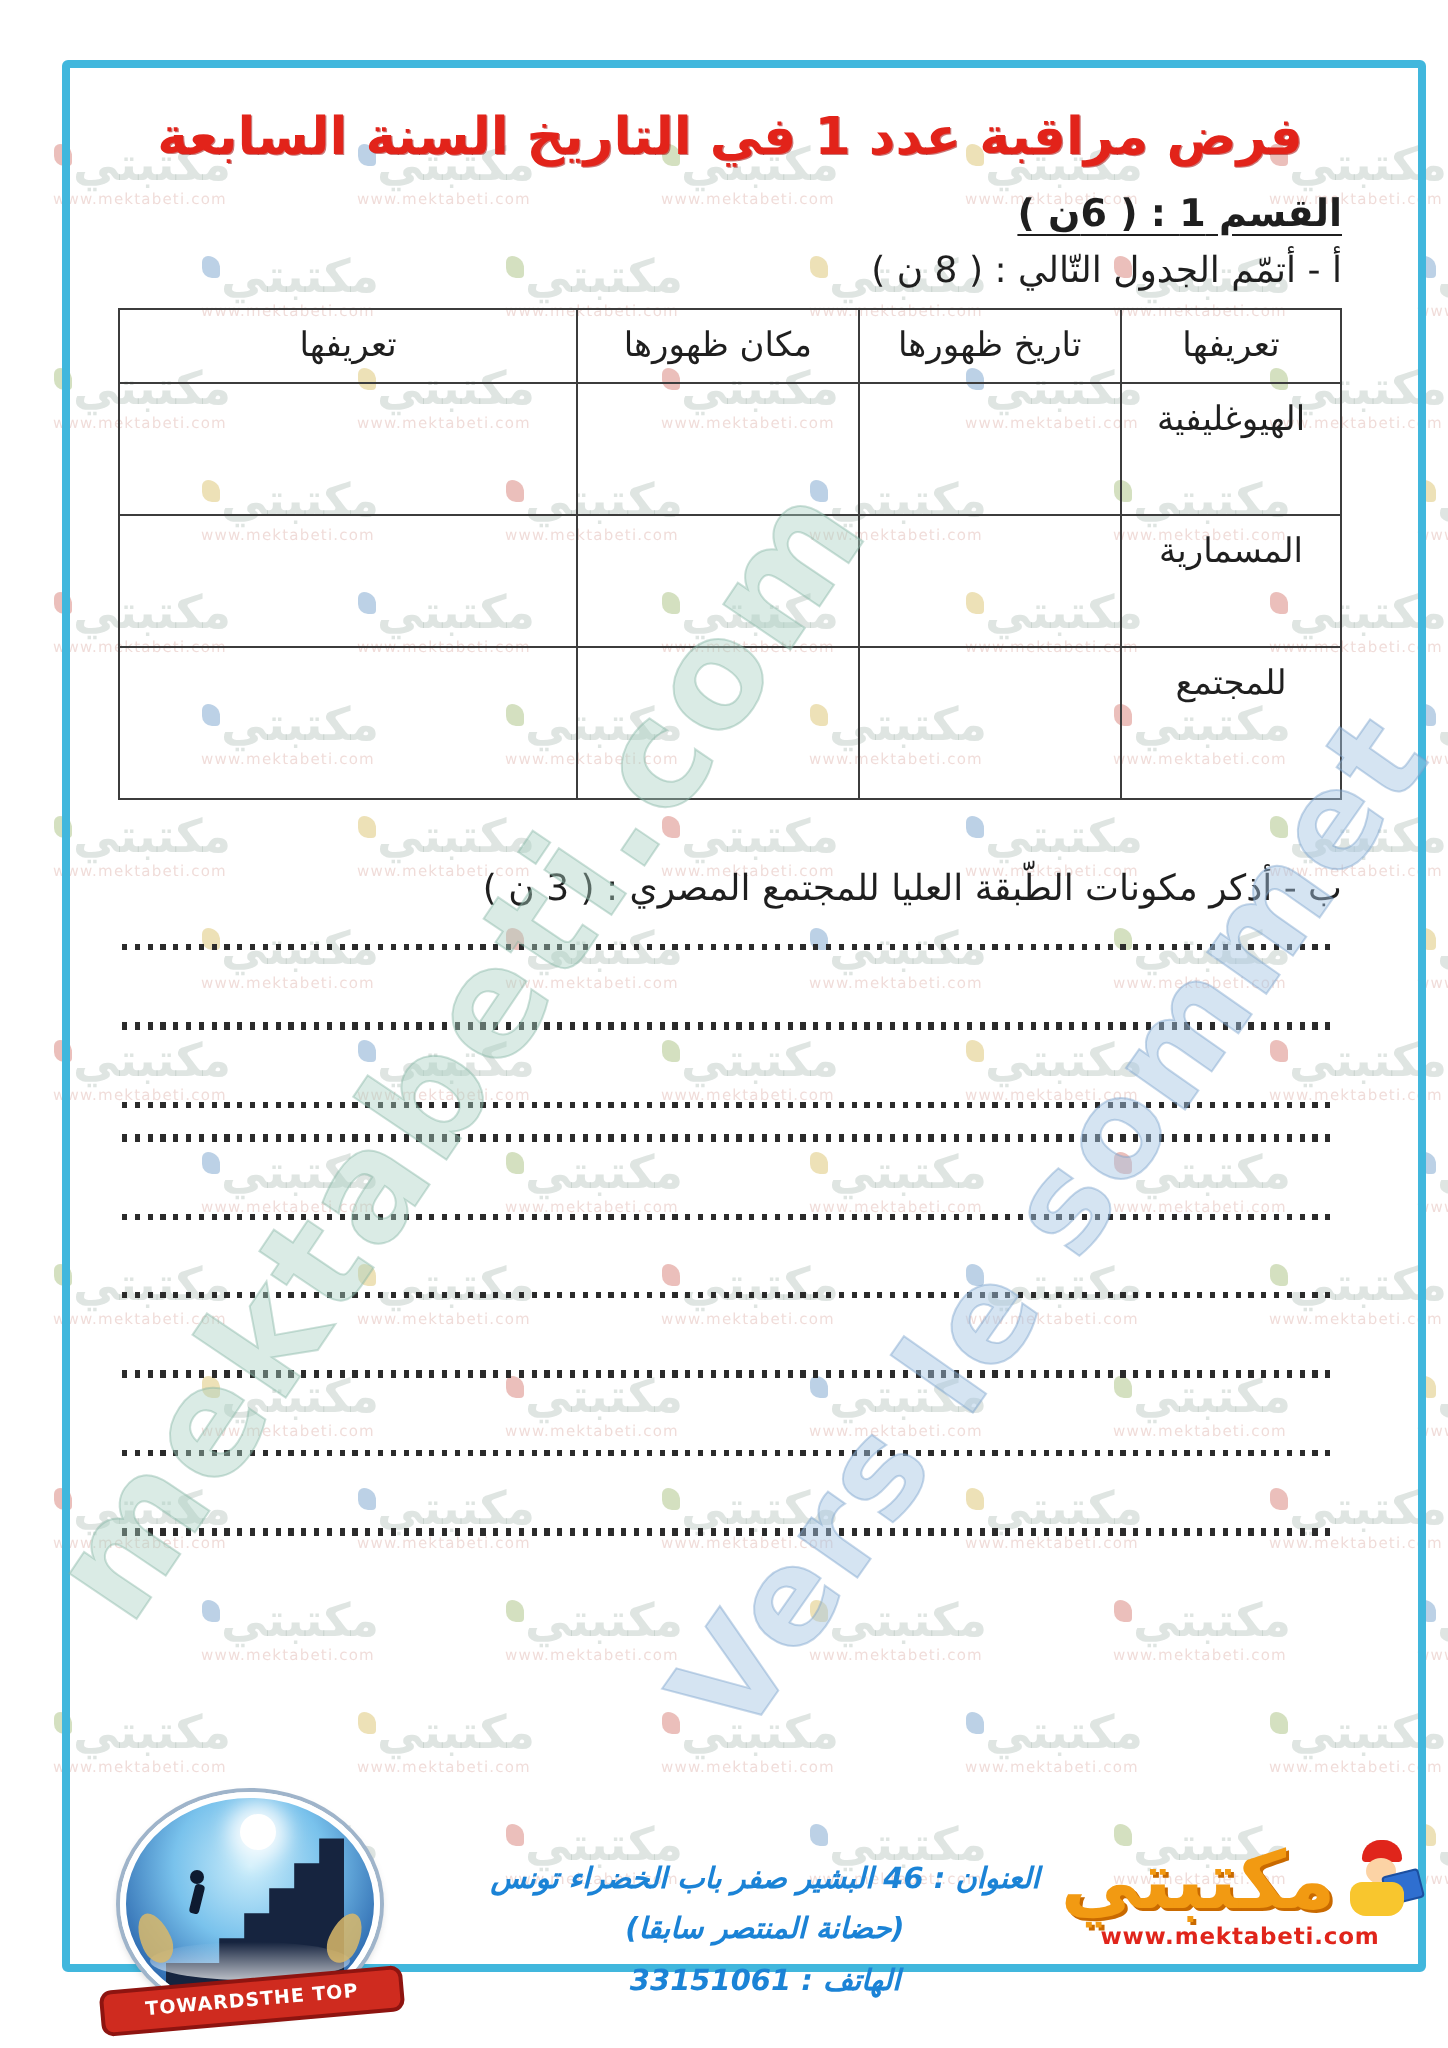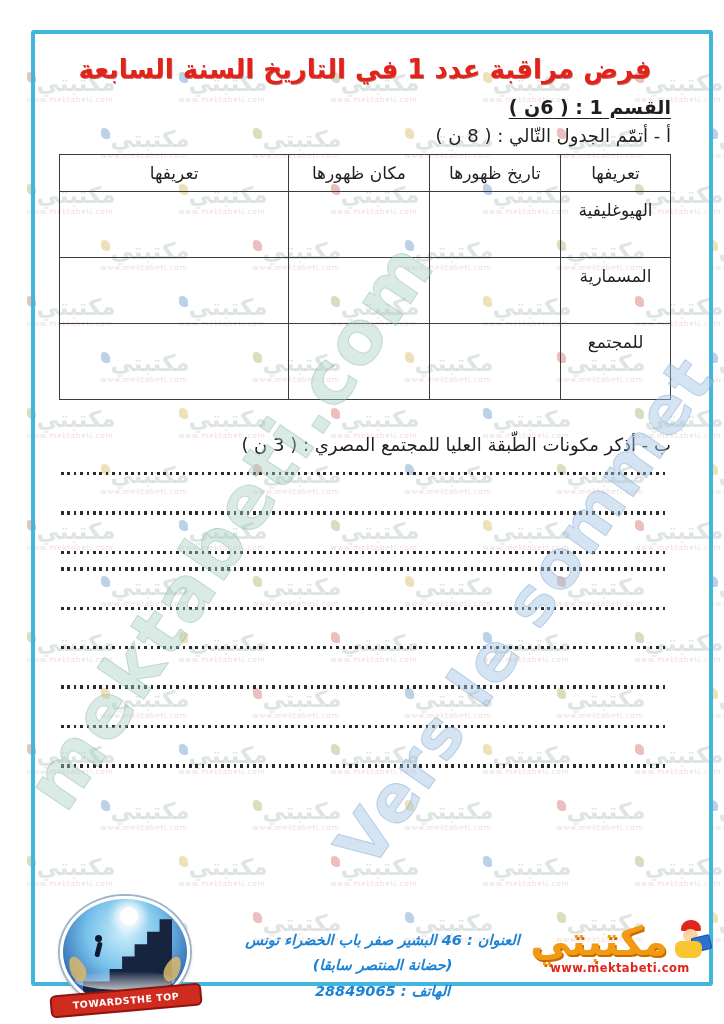--- a/index.html
+++ b/index.html
@@ -264,21 +264,21 @@
       <div class="laurel laurel-left"></div>
       <div class="laurel laurel-right"></div>
     </div>
     <div class="badge-banner">
       <span>TOWARDSTHE TOP</span>
     </div>
   </div>
 
   <div class="footer-center">
     <div>العنوان : 46 البشير صفر باب الخضراء  تونس (حضانة المنتصر سابقا)</div>
-    <div>الهاتف  :  28849065</div>
+    <div>الهاتف  :  33151061</div>
   </div>
 
   <div class="brand">
     <div class="brand-row">
       <div class="brand-word">مكتبتي</div>
       <div class="kid">
         <div class="kid-cap"></div>
         <div class="kid-face"></div>
         <div class="kid-book"></div>
         <div class="kid-body"></div>

